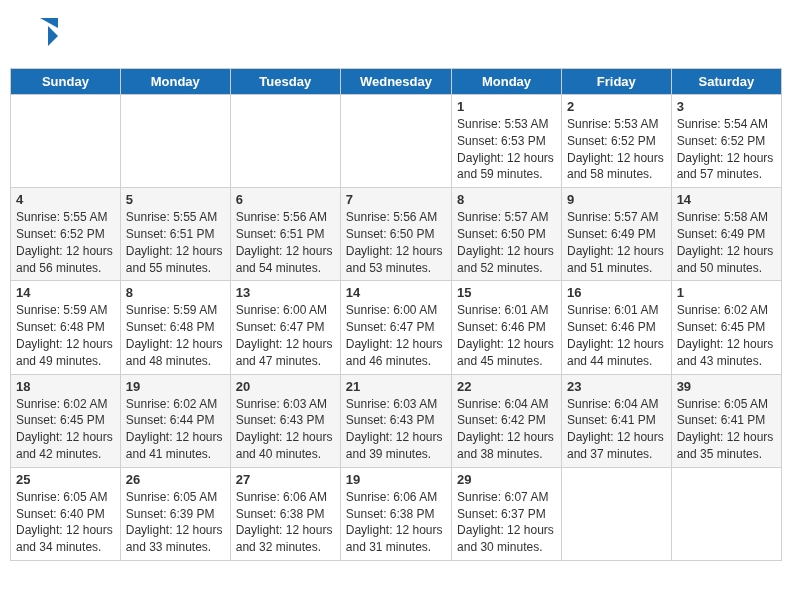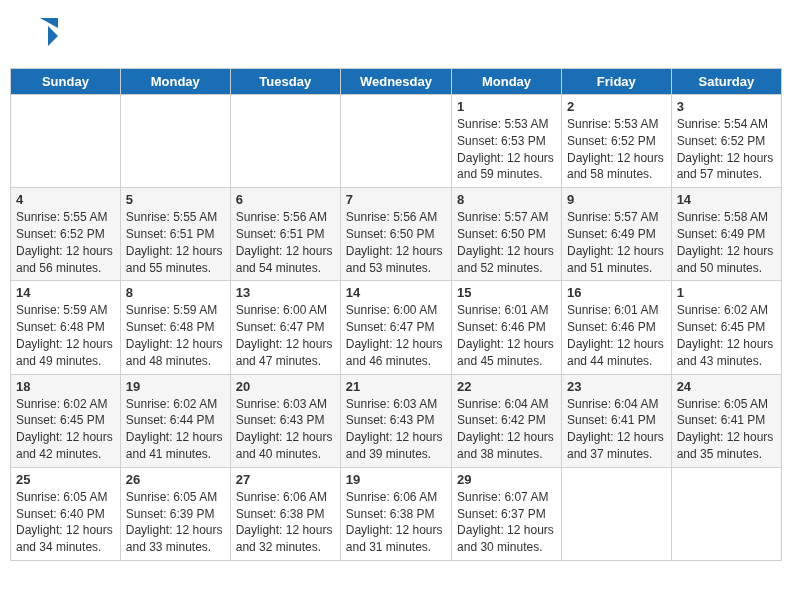--- a/index.html
+++ b/index.html
@@ -208,21 +208,21 @@
         </td>
         <td>
           <span class="day-num">22</span>
           <div class="day-info">Sunrise: 6:04 AM<br>Sunset: 6:42 PM<br>Daylight: 12 hours and 38 minutes.</div>
         </td>
         <td>
           <span class="day-num">23</span>
           <div class="day-info">Sunrise: 6:04 AM<br>Sunset: 6:41 PM<br>Daylight: 12 hours and 37 minutes.</div>
         </td>
         <td>
-          <span class="day-num">24</span>
+          <span class="day-num">39</span>
           <div class="day-info">Sunrise: 6:05 AM<br>Sunset: 6:41 PM<br>Daylight: 12 hours and 35 minutes.</div>
         </td>
       </tr>
       <tr>
         <td>
           <span class="day-num">25</span>
           <div class="day-info">Sunrise: 6:05 AM<br>Sunset: 6:40 PM<br>Daylight: 12 hours and 34 minutes.</div>
         </td>
         <td>
           <span class="day-num">26</span>

